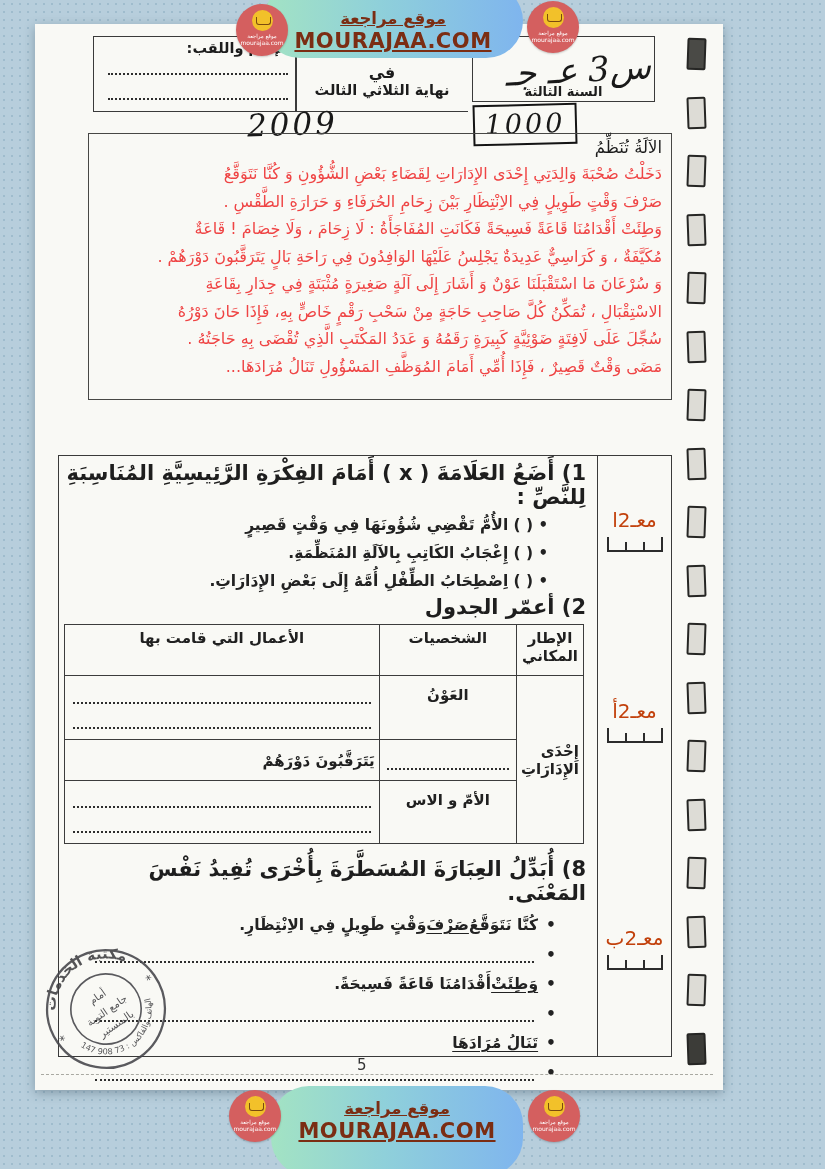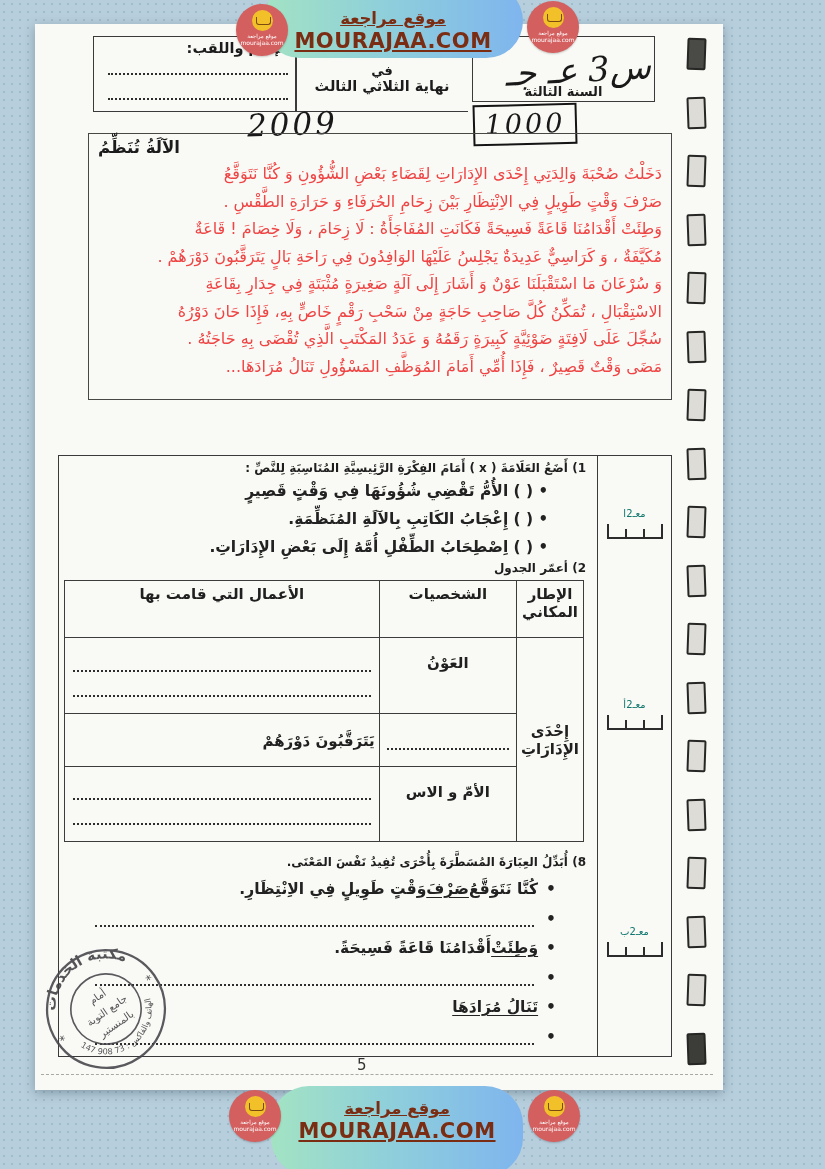--- a/index.html
+++ b/index.html
@@ -25,64 +25,64 @@
   .hole:nth-child(even){transform:rotate(-2deg);}
   .hole:nth-child(1){background:#4a4a46;}
   .hole:nth-child(18){background:#3c3c38;}
   
   .hdr-box{position:absolute;border:1.6px solid #3a3a3a;direction:rtl;}
   .hdr-name{left:58px;top:12px;width:202px;height:74px;}
   .hdr-name .lbl{position:absolute;top:3px;right:6px;font-size:14.5px;font-weight:bold;}
   .hdr-name .dl1{position:absolute;top:34px;right:8px;left:14px;}
   .hdr-name .dl2{position:absolute;top:59px;right:8px;left:14px;}
   .hdr-mid{left:260px;top:12px;width:172px;height:74px;border-right:none;text-align:center;font-weight:bold;}
-  .hdr-mid .l1{margin-top:26px;font-size:13px;}
+  .hdr-mid .l1{margin-top:26px;font-size:16px;}
   .hdr-mid .l2{font-size:14.5px;}
   .hdr-right{left:437px;top:12px;width:181px;height:64px;text-align:center;}
   .hdr-right .grade{position:absolute;bottom:2px;right:0;left:0;font-size:13px;font-weight:bold;}
   .hw{font-family:"DejaVu Serif",serif;font-style:italic;color:#191919;}
   .hw-class{position:absolute;left:470px;top:26px;font-size:34px;transform:rotate(-3deg);letter-spacing:2px;}
   .hw-year{position:absolute;left:212px;top:82px;font-size:31px;letter-spacing:3px;transform:rotate(-2deg);}
   .hw-thousand{
     position:absolute;left:438px;top:80px;width:100px;height:37px;border:2.6px solid #141414;
     transform:rotate(-1.5deg);text-align:center;font-size:27px;letter-spacing:3px;line-height:36px;
   }
   
   .passage{
     position:absolute;left:53px;top:109px;width:584px;height:267px;border:1.4px solid #474745;
     direction:rtl;padding:2px 9px;box-sizing:border-box;
   }
-  .passage .ttl{text-align:left;font-size:16.5px;font-weight:bold;margin:2px 0 3px;}
+  .passage .ttl{text-align:right;font-size:16.5px;font-weight:normal;margin:2px 0 3px;}
   .passage .pline{font-size:16px;line-height:27.5px;white-space:nowrap;color:#ef4444;}
   
   .qbox{position:absolute;left:23px;top:431px;width:614px;height:602px;border:1.6px solid #3a3a3a;box-sizing:border-box;}
   .qmain{position:absolute;left:0;top:0;width:537px;height:100%;direction:rtl;padding:5px 10px 0 6px;box-sizing:border-box;}
   .qcrit{position:absolute;right:0;top:0;width:74px;height:100%;border-left:1.6px solid #3a3a3a;box-sizing:border-box;}
-  .qlabel{font-size:12px;font-weight:bold;color:#1e1e1e;}
+  .qlabel{font-size:21px;font-weight:bold;color:#1e1e1e;}
   .q1opts{list-style:none;margin:2px 38px 0 0;padding:0;}
   .q1opts li{font-size:15.5px;line-height:28px;font-weight:bold;color:#222;}
   .q1opts li::before{content:"• ";font-size:15px;}
   
   table.q2t{border-collapse:collapse;width:520px;margin:5px 2px 0 0;direction:rtl;}
-  table.q2t td,table.q2t th{border:1.4px solid #3c3c3c;font-weight:bold;color:#202020;vertical-align:top;padding:16px 4px;box-sizing:border-box;}
-  .q2t .c-set{width:64px;text-align:center;font-size:14.5px;}
+  table.q2t td,table.q2t th{border:1.4px solid #3c3c3c;font-weight:bold;color:#202020;vertical-align:top;padding:10px 4px;box-sizing:border-box;}
+  .q2t .c-set{width:64px;text-align:right;font-size:14.5px;}
   .q2t .c-char{width:138px;text-align:center;font-size:15px;}
   .q2t .c-act{width:318px;font-size:15px;}
   .q2t .hrow th{font-size:15px;text-align:center;vertical-align:top;padding-top:4px;}
   .q2t .setting{vertical-align:middle;font-size:15px;}
   .dotline{border-bottom:2.7px dotted #2e2e2e;height:2px;}
   
   .q3list{list-style:none;margin:6px 30px 0 0;padding:0;}
   .q3list li{display:flex;direction:rtl;align-items:flex-end;font-size:15.5px;font-weight:bold;line-height:29.5px;color:#222;}
   .q3list li .blt{margin-left:8px;}
   .q3list li .fill{flex:1 1 auto;margin:0 4px 7px 30px;}
   .q3list .us{text-decoration:underline;text-underline-offset:3px;}
   
   .crit{position:absolute;left:0;right:0;text-align:center;}
-  .crit .clbl{font-size:10px;color:#0f766e;direction:rtl;}
+  .crit .clbl{font-size:20px;color:#c2410c;direction:rtl;}
   .comb{width:56px;height:13px;margin:5px auto 0;display:flex;justify-content:space-between;align-items:flex-end;border-bottom:2px solid #2c2c2c;}
   .comb i{display:block;width:2px;background:#2c2c2c;height:8px;}
   .comb i:first-child,.comb i:last-child{height:13px;}
   .crit1{top:52px;} .crit2{top:243px;} .crit3{top:470px;}
   
   .stamp{position:absolute;left:8px;top:922px;width:126px;height:126px;transform:rotate(-35deg);opacity:.88;}
   .stamp text{fill:#3d3d40;font-family:"DejaVu Sans",sans-serif;}
   
   .pageno{position:absolute;left:322px;top:1032px;font-size:15px;color:#333;}
   .footline{position:absolute;left:6px;right:10px;top:1050px;border-top:1.5px dashed #a9a9a2;}

